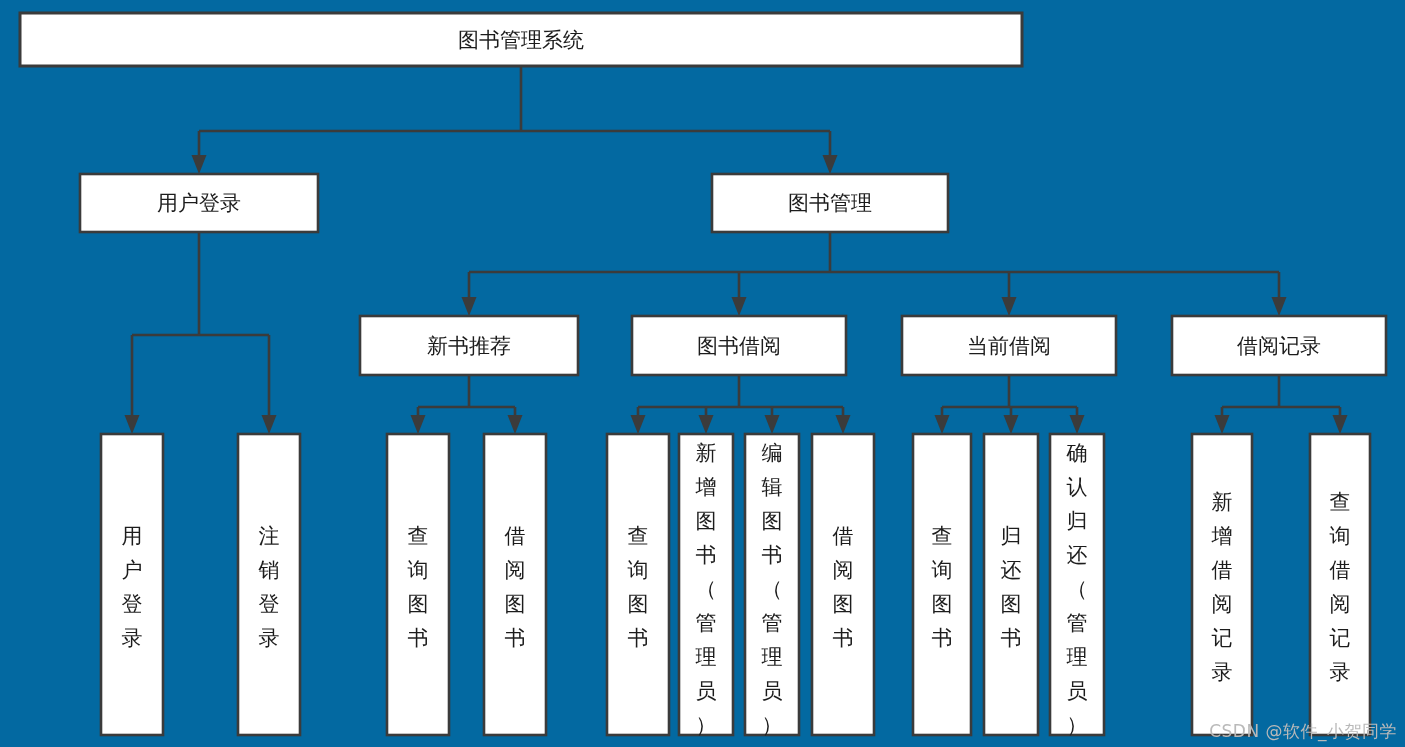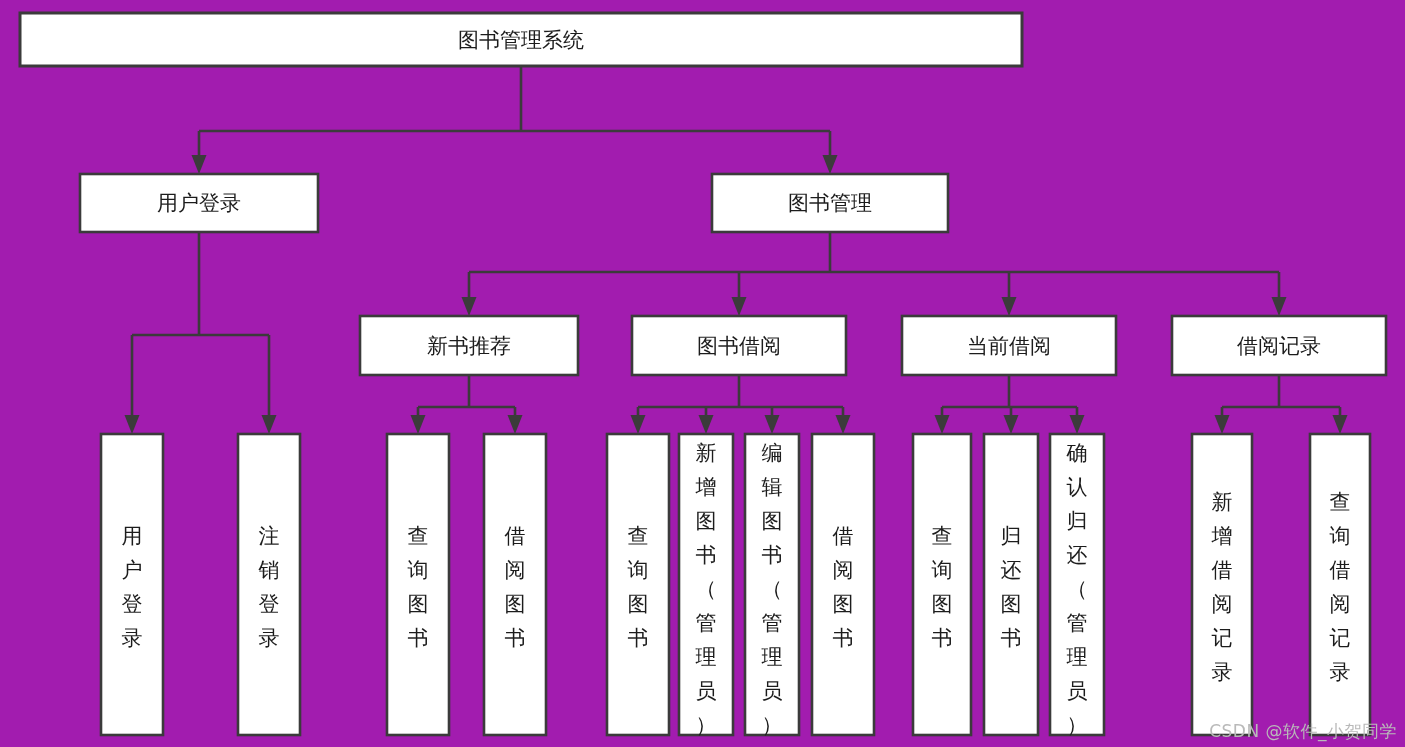--- a/index.html
+++ b/index.html
@@ -11,21 +11,21 @@
   body {
     width: 1405px;
     height: 747px;
     overflow: hidden;
     font-family: "DejaVu Sans", "Liberation Sans", sans-serif;
   }
   #diagram-root {
     position: relative;
     width: 1405px;
     height: 747px;
-    background: #a21caf;
+    background: #0369a1;
   }
   svg#tree-svg {
     position: absolute;
     top: 0;
     left: 0;
     width: 1405px;
     height: 747px;
     display: block;
   }
   .node-box {

